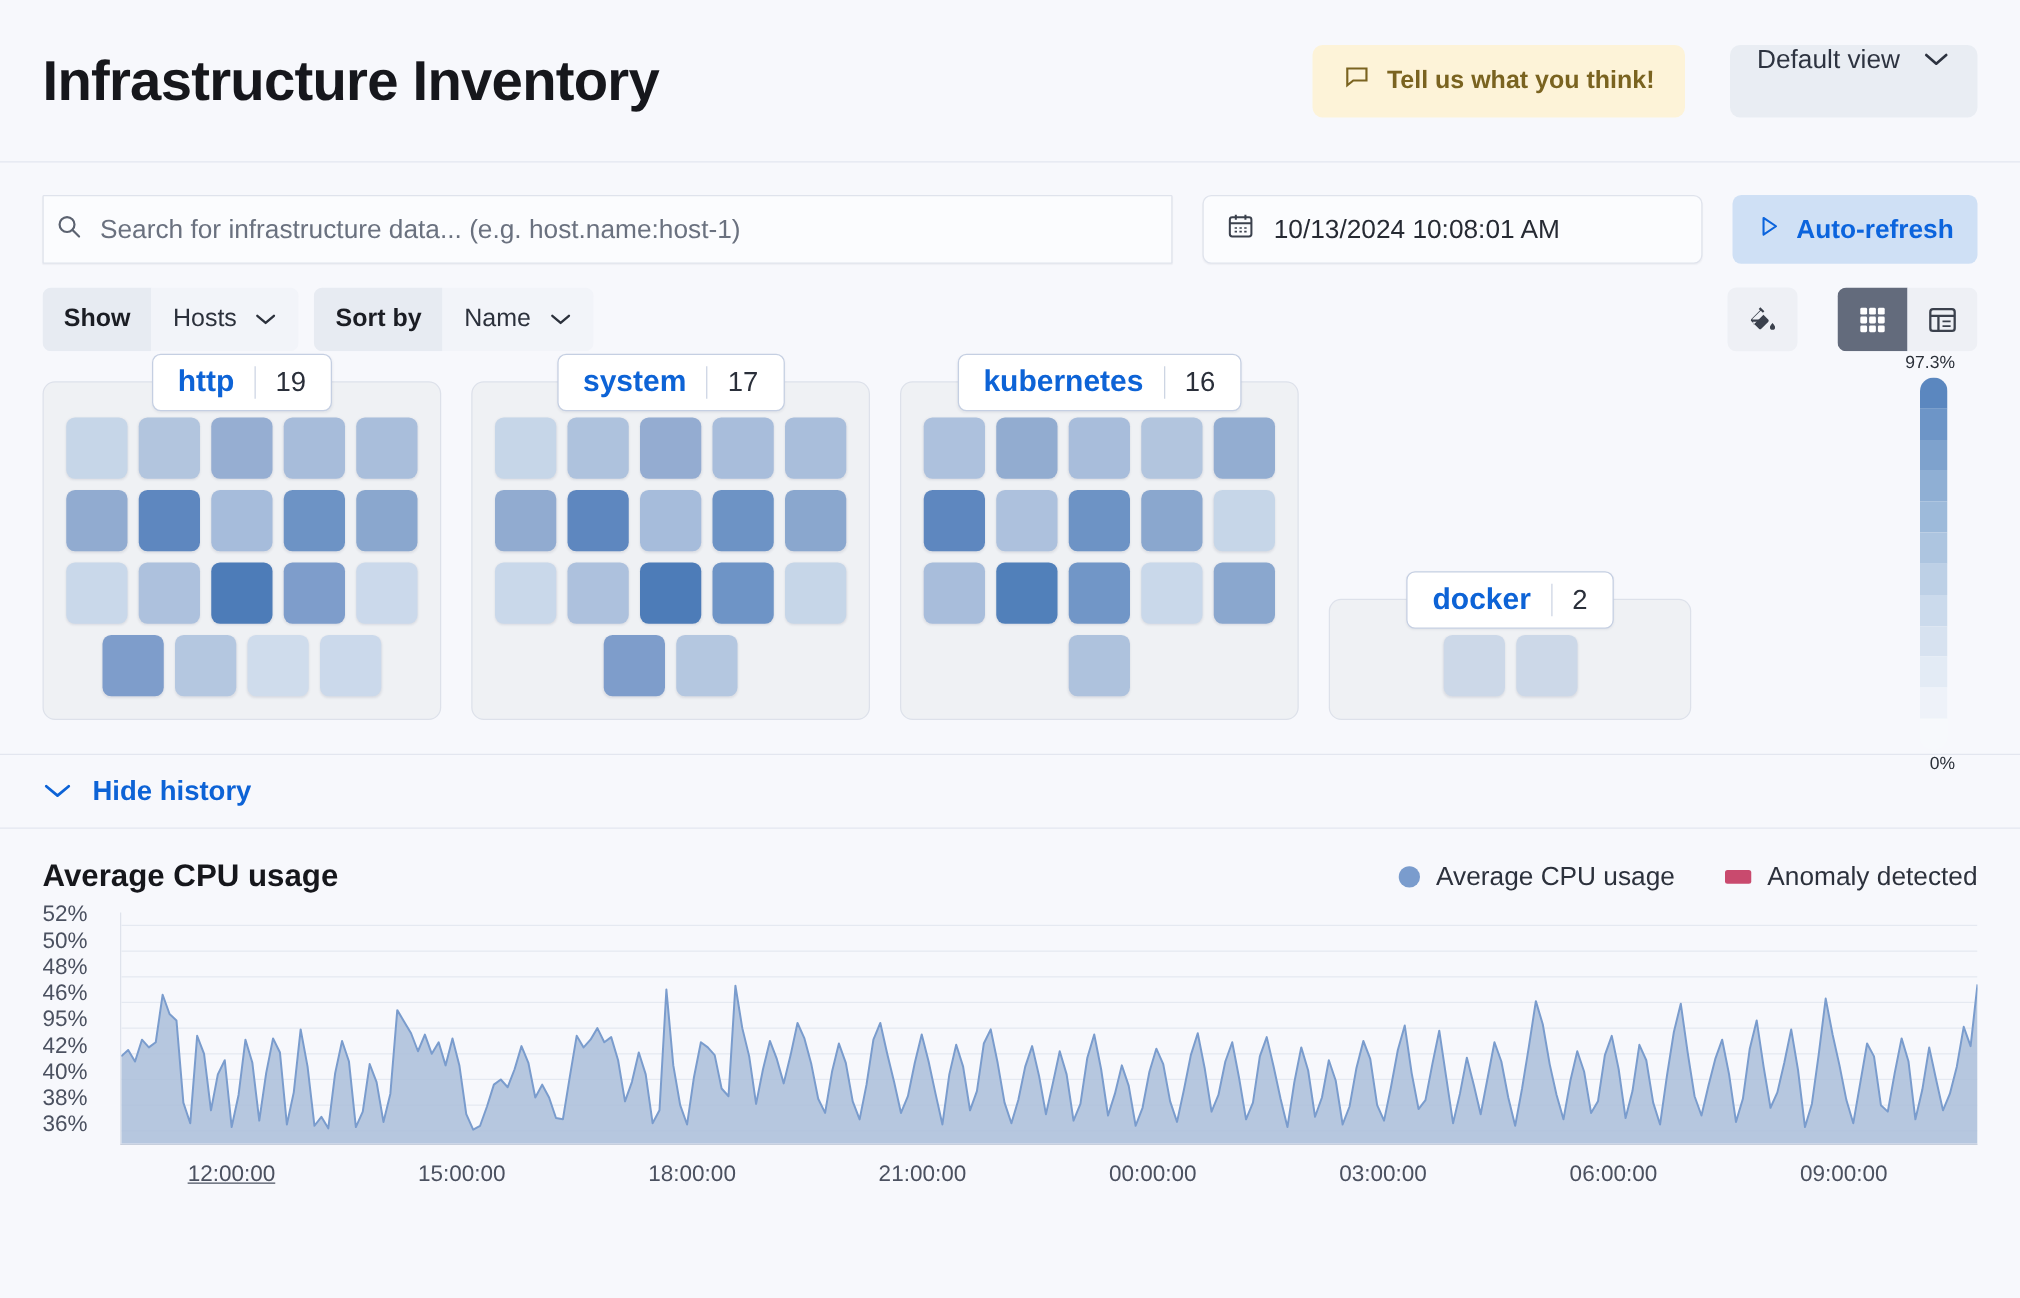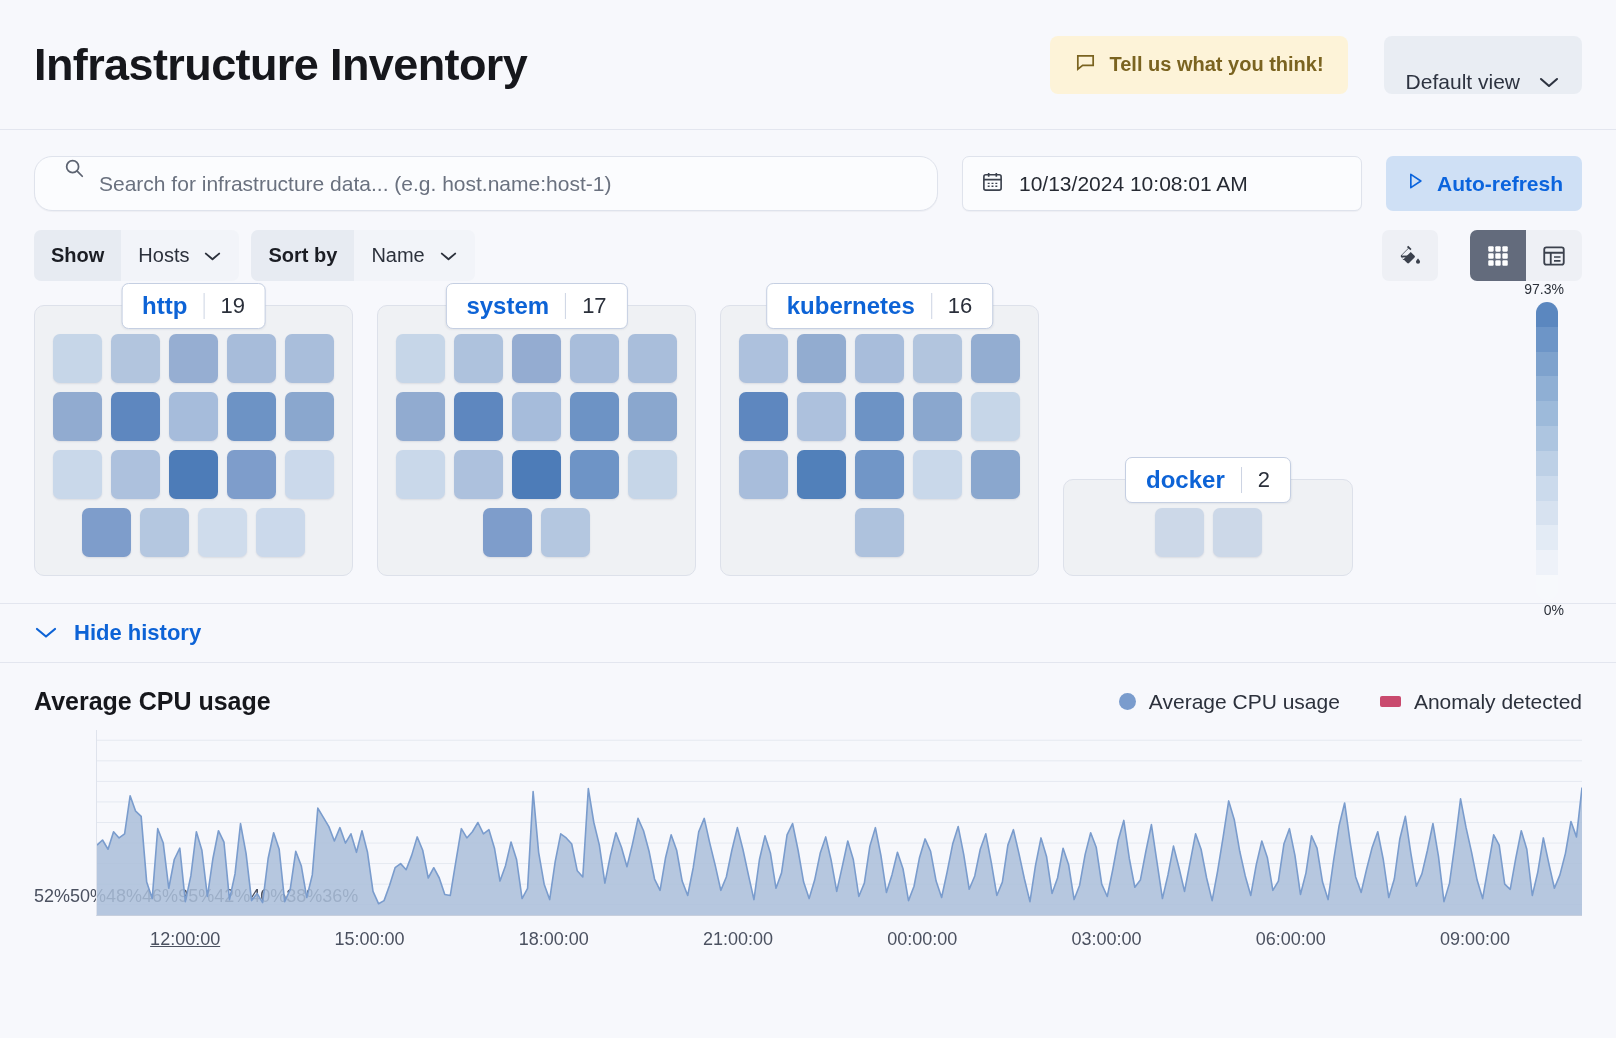--- a/index.html
+++ b/index.html
@@ -42,44 +42,45 @@
     cursor: pointer;
   }
   .view-btn {
     margin-left: 36px;
     background: #e9edf3;
     border: none;
     border-radius: 8px;
     height: 58px;
     padding: 0 22px;
     display: flex;
-    align-items: flex-end;
+    align-items: flex-start;
     gap: 18px;
     color: #2d3340;
     font-size: 21px;
     font-weight: 400;
     cursor: pointer;
   }
 
   
   .query-bar {
     display: flex;
     align-items: center;
     padding: 26px 34px 0 34px;
     gap: 24px;
   }
   .search-box {
     flex: 1;
     height: 55px;
     background: #fbfcfe;
     border: 1px solid #dfe3ec;
-    border-radius: 18px;
-    display: flex;
+    border-radius: 1px;
+    display: flex;
+    align-items: center;
     gap: 14px;
-    padding: 0 28px;
+    padding: 0 9px;
     box-shadow: 0 1px 1px rgba(20,30,60,.04);
   }
   .search-box input {
     border: none;
     outline: none;
     background: transparent;
     font-family: "Liberation Sans", sans-serif;
     font-size: 21px;
     color: #343741;
     width: 100%;
@@ -268,23 +269,22 @@
   .chart-head { display: flex; align-items: center; }
   .chart-title { font-size: 25px; font-weight: 700; color: #16171c; }
   .chart-legend { margin-left: auto; display: flex; align-items: center; gap: 40px; }
   .lg-item { display: flex; align-items: center; gap: 13px; font-size: 21px; color: #2c313c; }
   .lg-dot { width: 17px; height: 17px; border-radius: 50%; }
   .lg-rect { width: 21px; height: 11px; border-radius: 2px; }
 
   .plot-wrap { display: flex; margin-top: 14px; }
   .y-axis {
     width: 62px;
-    display: flex; 
+    display: flex; flex-direction: column;
     justify-content: space-between;
-    align-items: flex-end;
     height: 186px;
     padding-right: 10px;
     font-size: 18px; color: #4b5160;
     margin-top: -9px;
   }
   .plot {
     position: relative;
     flex: 1;
     height: 186px;
     border-left: 1px solid #dfe3ec;

